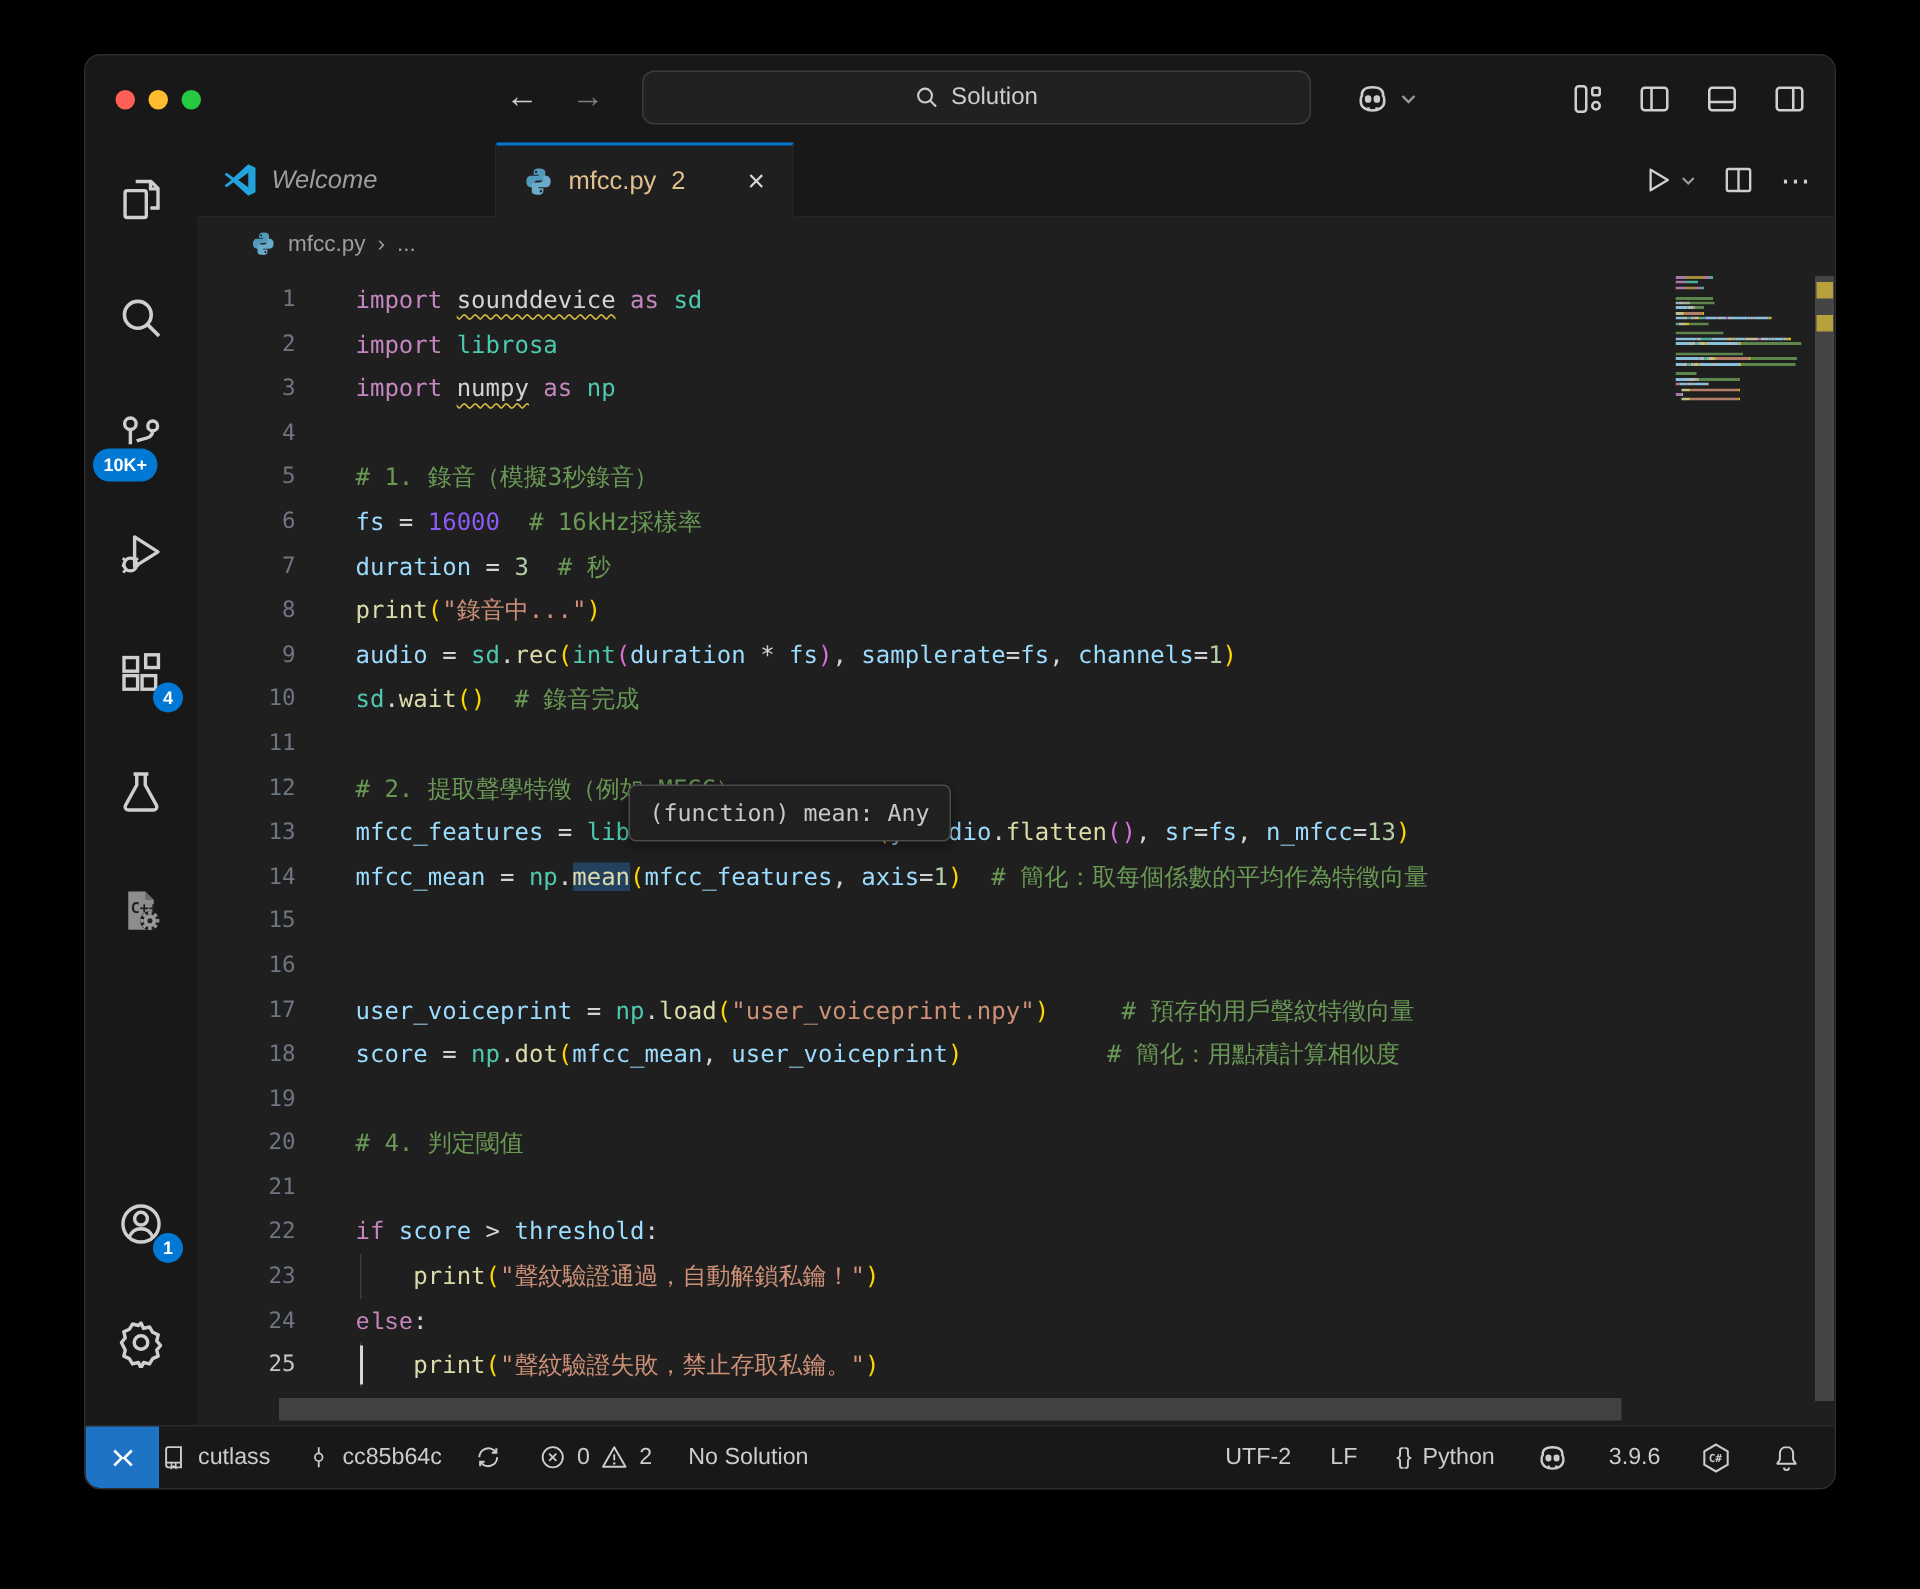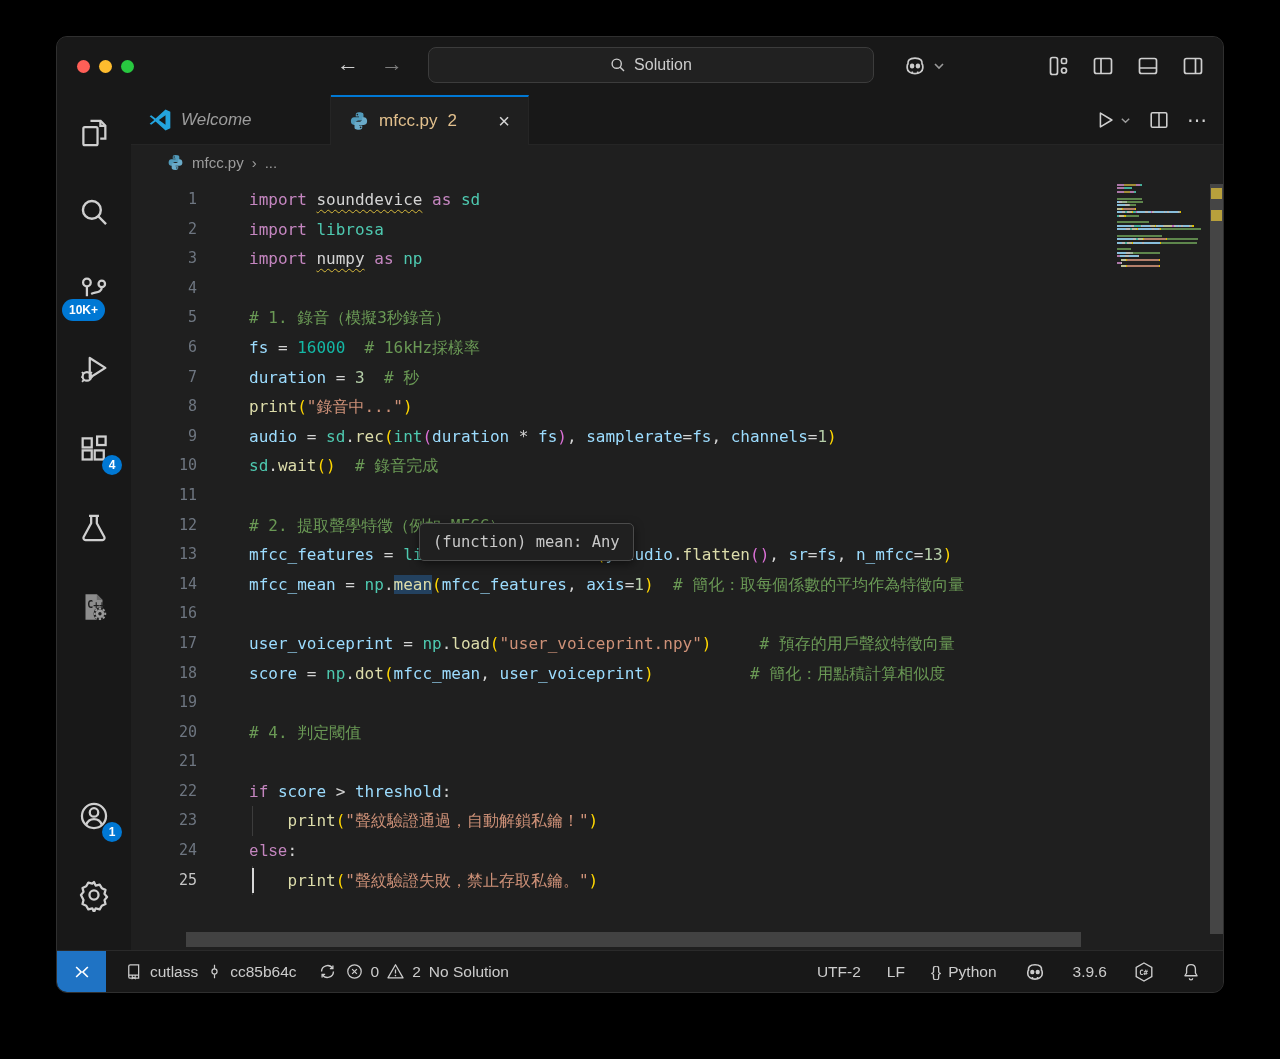--- a/index.html
+++ b/index.html
@@ -36,39 +36,39 @@
   .badge-pill { left:-8px; bottom:-6px; height:22px; padding:0 7px; }
   .badge-dot { right:-4px; bottom:-2px; width:20px; height:20px; }
   
   .main { flex:1; display:flex; position:relative; margin-left:74px; background:#1f1f1f; flex-direction:column; }
   .breadcrumbs { height:34px; flex:none; display:flex; align-items:center; gap:8px; padding-left:36px; color:#9d9d9d; font-size:15px; background:#1f1f1f; }
   .editor { flex:1; position:relative; background:#1f1f1f; overflow:hidden; }
   .code { position:absolute; top:6px; left:0; right:110px; font-family:"DejaVu Sans Mono",monospace; }
   .cline { height:29.6px; line-height:29.6px; white-space:pre; display:flex; font-size:16px; }
   .ln { flex:none; width:66px; text-align:right; color:#6e7681; font-size:15px; }
   .ln.active { color:#c6c6c6; }
-  .ct { margin-left:52px; position:relative; }
+  .ct { margin-left:40px; position:relative; }
   .cline.guide .ct::before { content:""; position:absolute; left:3px; top:0; bottom:0; width:1px; background:#3c3c3c; }
   .cline.cursor .ct::after { content:""; position:absolute; left:3px; top:2px; bottom:2px; width:2px; background:#d7d7d7; }
   .tk-squig { text-decoration:underline wavy #d7ba3d 1px; text-underline-offset:4px; }
   .tk-fnh { background:rgba(38,79,120,.72); }
   .tooltip { position:absolute; left:288px; top:344px; background:#202020; border:1px solid #4b4b4b; border-radius:5px;
              padding:9px 13px; font-family:"DejaVu Sans Mono",monospace; font-size:15.5px; color:#c8c8c8; z-index:6;
              box-shadow:0 3px 10px rgba(0,0,0,.5); white-space:pre; }
   .minimap { position:absolute; top:5px; right:22px; width:84px; overflow:hidden; }
   .mrow { height:2px; margin-bottom:1.4px; display:flex; overflow:hidden; }
   .mrow span { height:2px; flex:none; }
   .vscroll { position:absolute; top:5px; right:0; width:13px; height:750px; background:#454545; }
   .vmark { position:absolute; right:1px; width:11px; height:11px; background:#b8a03c; }
   .hscroll { position:absolute; bottom:3px; left:55px; width:895px; height:15px; background:#424242; }
   
   .statusbar { height:42px; flex:none; background:#181818; border-top:1px solid #2a2a2a; display:flex; align-items:center; color:#cccccc; font-size:15.5px; position:relative; z-index:5; }
   .sb-item { display:flex; align-items:center; gap:7px; }
   .sb-remote { width:49px; height:100%; background:#1f73c4; display:flex; align-items:center; justify-content:center; }
-  .sb-left { display:flex; align-items:center; gap:8px; padding-left:18px; }
+  .sb-left { display:flex; align-items:center; gap:24px; }
   .sb-right { margin-left:auto; display:flex; align-items:center; gap:26px; padding-right:22px; }
   .sb-gap { margin-left:14px; }
 </style>
 </head>
 <body>
 
 <div class="window">
 
   <div class="titlebar">
     <div class="lights">
@@ -249,29 +249,30 @@
       <span>›</span>
       <span>...</span>
     </div>
     <div class="editor">
       <div class="code">
           <div class="cline"><span class="ln">1</span><span class="ct"><span class="tk-kw" style="color: rgb(197, 134, 192);">import </span><span class="tk-squig" style="color: rgb(212, 212, 212);">sounddevice</span><span class="tk-kw" style="color: rgb(197, 134, 192);"> as </span><span class="tk-type" style="color: rgb(78, 201, 176);">sd</span></span></div>
           <div class="cline"><span class="ln">2</span><span class="ct"><span class="tk-kw" style="color: rgb(197, 134, 192);">import </span><span class="tk-type" style="color: rgb(78, 201, 176);">librosa</span></span></div>
           <div class="cline"><span class="ln">3</span><span class="ct"><span class="tk-kw" style="color: rgb(197, 134, 192);">import </span><span class="tk-squig" style="color: rgb(212, 212, 212);">numpy</span><span class="tk-kw" style="color: rgb(197, 134, 192);"> as </span><span class="tk-type" style="color: rgb(78, 201, 176);">np</span></span></div>
           <div class="cline"><span class="ln">4</span><span class="ct"></span></div>
           <div class="cline"><span class="ln">5</span><span class="ct"><span class="tk-com" style="color: rgb(106, 153, 85);"># 1. 錄音（模擬3秒錄音）</span></span></div>
-          <div class="cline"><span class="ln">6</span><span class="ct"><span class="tk-var" style="color: rgb(156, 220, 254);">fs</span><span class="tk-plain" style="color: rgb(212, 212, 212);"> = </span><span class="tk-num" style="color: #14b8a6;">16000</span><span class="tk-com" style="color: rgb(106, 153, 85);">  # 16kHz採樣率</span></span></div>
+          <div class="cline"><span class="ln">6</span><span class="ct"><span class="tk-var" style="color: rgb(156, 220, 254);">fs</span><span class="tk-plain" style="color: rgb(212, 212, 212);"> = </span><span class="tk-num" style="color: #8b5cf6;">16000</span><span class="tk-com" style="color: rgb(106, 153, 85);">  # 16kHz採樣率</span></span></div>
           <div class="cline"><span class="ln">7</span><span class="ct"><span class="tk-var" style="color: rgb(156, 220, 254);">duration</span><span class="tk-plain" style="color: rgb(212, 212, 212);"> = </span><span class="tk-num" style="color: rgb(181, 206, 168);">3</span><span class="tk-com" style="color: rgb(106, 153, 85);">  # 秒</span></span></div>
           <div class="cline"><span class="ln">8</span><span class="ct"><span class="tk-fn" style="color: rgb(220, 220, 170);">print</span><span class="tk-p1" style="color: rgb(255, 215, 0);">(</span><span class="tk-str" style="color: rgb(206, 145, 120);">"錄音中..."</span><span class="tk-p1" style="color: rgb(255, 215, 0);">)</span></span></div>
           <div class="cline"><span class="ln">9</span><span class="ct"><span class="tk-var" style="color: rgb(156, 220, 254);">audio</span><span class="tk-plain" style="color: rgb(212, 212, 212);"> = </span><span class="tk-type" style="color: rgb(78, 201, 176);">sd</span><span class="tk-plain" style="color: rgb(212, 212, 212);">.</span><span class="tk-fn" style="color: rgb(220, 220, 170);">rec</span><span class="tk-p1" style="color: rgb(255, 215, 0);">(</span><span class="tk-type" style="color: rgb(78, 201, 176);">int</span><span class="tk-p2" style="color: rgb(218, 112, 214);">(</span><span class="tk-var" style="color: rgb(156, 220, 254);">duration</span><span class="tk-plain" style="color: rgb(212, 212, 212);"> * </span><span class="tk-var" style="color: rgb(156, 220, 254);">fs</span><span class="tk-p2" style="color: rgb(218, 112, 214);">)</span><span class="tk-plain" style="color: rgb(212, 212, 212);">, </span><span class="tk-var" style="color: rgb(156, 220, 254);">samplerate</span><span class="tk-plain" style="color: rgb(212, 212, 212);">=</span><span class="tk-var" style="color: rgb(156, 220, 254);">fs</span><span class="tk-plain" style="color: rgb(212, 212, 212);">, </span><span class="tk-var" style="color: rgb(156, 220, 254);">channels</span><span class="tk-plain" style="color: rgb(212, 212, 212);">=</span><span class="tk-num" style="color: rgb(181, 206, 168);">1</span><span class="tk-p1" style="color: rgb(255, 215, 0);">)</span></span></div>
           <div class="cline"><span class="ln">10</span><span class="ct"><span class="tk-type" style="color: rgb(78, 201, 176);">sd</span><span class="tk-plain" style="color: rgb(212, 212, 212);">.</span><span class="tk-fn" style="color: rgb(220, 220, 170);">wait</span><span class="tk-p1" style="color: rgb(255, 215, 0);">()</span><span class="tk-com" style="color: rgb(106, 153, 85);">  # 錄音完成</span></span></div>
           <div class="cline"><span class="ln">11</span><span class="ct"></span></div>
           <div class="cline"><span class="ln">12</span><span class="ct"><span class="tk-com" style="color: rgb(106, 153, 85);"># 2. 提取聲學特徵（例如 MFCC）</span></span></div>
           <div class="cline"><span class="ln">13</span><span class="ct"><span class="tk-var" style="color: rgb(156, 220, 254);">mfcc_features</span><span class="tk-plain" style="color: rgb(212, 212, 212);"> = </span><span class="tk-type" style="color: rgb(78, 201, 176);">librosa</span><span class="tk-plain" style="color: rgb(212, 212, 212);">.</span><span class="tk-var" style="color: rgb(156, 220, 254);">feature</span><span class="tk-plain" style="color: rgb(212, 212, 212);">.</span><span class="tk-fn" style="color: rgb(220, 220, 170);">mfcc</span><span class="tk-p1" style="color: rgb(255, 215, 0);">(</span><span class="tk-var" style="color: rgb(156, 220, 254);">y</span><span class="tk-plain" style="color: rgb(212, 212, 212);">=</span><span class="tk-var" style="color: rgb(156, 220, 254);">audio</span><span class="tk-plain" style="color: rgb(212, 212, 212);">.</span><span class="tk-fn" style="color: rgb(220, 220, 170);">flatten</span><span class="tk-p2" style="color: rgb(218, 112, 214);">()</span><span class="tk-plain" style="color: rgb(212, 212, 212);">, </span><span class="tk-var" style="color: rgb(156, 220, 254);">sr</span><span class="tk-plain" style="color: rgb(212, 212, 212);">=</span><span class="tk-var" style="color: rgb(156, 220, 254);">fs</span><span class="tk-plain" style="color: rgb(212, 212, 212);">, </span><span class="tk-var" style="color: rgb(156, 220, 254);">n_mfcc</span><span class="tk-plain" style="color: rgb(212, 212, 212);">=</span><span class="tk-num" style="color: rgb(181, 206, 168);">13</span><span class="tk-p1" style="color: rgb(255, 215, 0);">)</span></span></div>
           <div class="cline"><span class="ln">14</span><span class="ct"><span class="tk-var" style="color: rgb(156, 220, 254);">mfcc_mean</span><span class="tk-plain" style="color: rgb(212, 212, 212);"> = </span><span class="tk-type" style="color: rgb(78, 201, 176);">np</span><span class="tk-plain" style="color: rgb(212, 212, 212);">.</span><span class="tk-fnh" style="color: rgb(220, 220, 170);">mean</span><span class="tk-p1" style="color: rgb(255, 215, 0);">(</span><span class="tk-var" style="color: rgb(156, 220, 254);">mfcc_features</span><span class="tk-plain" style="color: rgb(212, 212, 212);">, </span><span class="tk-var" style="color: rgb(156, 220, 254);">axis</span><span class="tk-plain" style="color: rgb(212, 212, 212);">=</span><span class="tk-num" style="color: rgb(181, 206, 168);">1</span><span class="tk-p1" style="color: rgb(255, 215, 0);">)</span><span class="tk-com" style="color: rgb(106, 153, 85);">  # 簡化：取每個係數的平均作為特徵向量</span></span></div>
+          <div class="cline"><span class="ln">15</span><span class="ct"></span></div>
           <div class="cline"><span class="ln">16</span></div>
           <div class="cline"><span class="ln">17</span><span class="ct"><span class="tk-var" style="color: rgb(156, 220, 254);">user_voiceprint</span><span class="tk-plain" style="color: rgb(212, 212, 212);"> = </span><span class="tk-type" style="color: rgb(78, 201, 176);">np</span><span class="tk-plain" style="color: rgb(212, 212, 212);">.</span><span class="tk-fn" style="color: rgb(220, 220, 170);">load</span><span class="tk-p1" style="color: rgb(255, 215, 0);">(</span><span class="tk-str" style="color: rgb(206, 145, 120);">"user_voiceprint.npy"</span><span class="tk-p1" style="color: rgb(255, 215, 0);">)</span><span class="tk-com" style="color: rgb(106, 153, 85);">     # 預存的用戶聲紋特徵向量</span></span></div>
           <div class="cline"><span class="ln">18</span><span class="ct"><span class="tk-var" style="color: rgb(156, 220, 254);">score</span><span class="tk-plain" style="color: rgb(212, 212, 212);"> = </span><span class="tk-type" style="color: rgb(78, 201, 176);">np</span><span class="tk-plain" style="color: rgb(212, 212, 212);">.</span><span class="tk-fn" style="color: rgb(220, 220, 170);">dot</span><span class="tk-p1" style="color: rgb(255, 215, 0);">(</span><span class="tk-var" style="color: rgb(156, 220, 254);">mfcc_mean</span><span class="tk-plain" style="color: rgb(212, 212, 212);">, </span><span class="tk-var" style="color: rgb(156, 220, 254);">user_voiceprint</span><span class="tk-p1" style="color: rgb(255, 215, 0);">)</span><span class="tk-com" style="color: rgb(106, 153, 85);">          # 簡化：用點積計算相似度</span></span></div>
           <div class="cline"><span class="ln">19</span><span class="ct"></span></div>
           <div class="cline"><span class="ln">20</span><span class="ct"><span class="tk-com" style="color: rgb(106, 153, 85);"># 4. 判定閾值</span></span></div>
           <div class="cline"><span class="ln">21</span></div>
           <div class="cline"><span class="ln">22</span><span class="ct"><span class="tk-kw" style="color: rgb(197, 134, 192);">if </span><span class="tk-var" style="color: rgb(156, 220, 254);">score</span><span class="tk-plain" style="color: rgb(212, 212, 212);"> &gt; </span><span class="tk-var" style="color: rgb(156, 220, 254);">threshold</span><span class="tk-plain" style="color: rgb(212, 212, 212);">:</span></span></div>
           <div class="cline guide"><span class="ln">23</span><span class="ct"><span class="tk-plain" style="color: rgb(212, 212, 212);">    </span><span class="tk-fn" style="color: rgb(220, 220, 170);">print</span><span class="tk-p1" style="color: rgb(255, 215, 0);">(</span><span class="tk-str" style="color: rgb(206, 145, 120);">"聲紋驗證通過，自動解鎖私鑰！"</span><span class="tk-p1" style="color: rgb(255, 215, 0);">)</span></span></div>
           <div class="cline"><span class="ln">24</span><span class="ct"><span class="tk-kw" style="color: rgb(197, 134, 192); font-family: Liberation Mono, monospace;">else</span><span class="tk-plain" style="color: rgb(212, 212, 212);">:</span></span></div>
           <div class="cline guide cursor"><span class="ln active">25</span><span class="ct"><span class="tk-plain" style="color: rgb(212, 212, 212);">    </span><span class="tk-fn" style="color: rgb(220, 220, 170);">print</span><span class="tk-p1" style="color: rgb(255, 215, 0);">(</span><span class="tk-str" style="color: rgb(206, 145, 120);">"聲紋驗證失敗，禁止存取私鑰。"</span><span class="tk-p1" style="color: rgb(255, 215, 0);">)</span></span></div>

